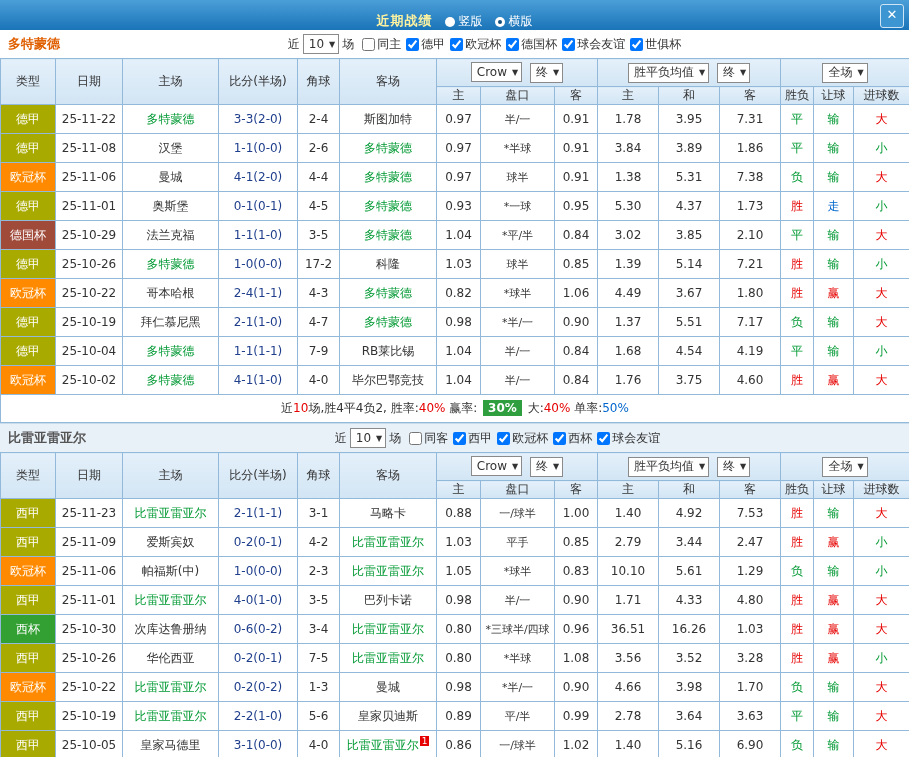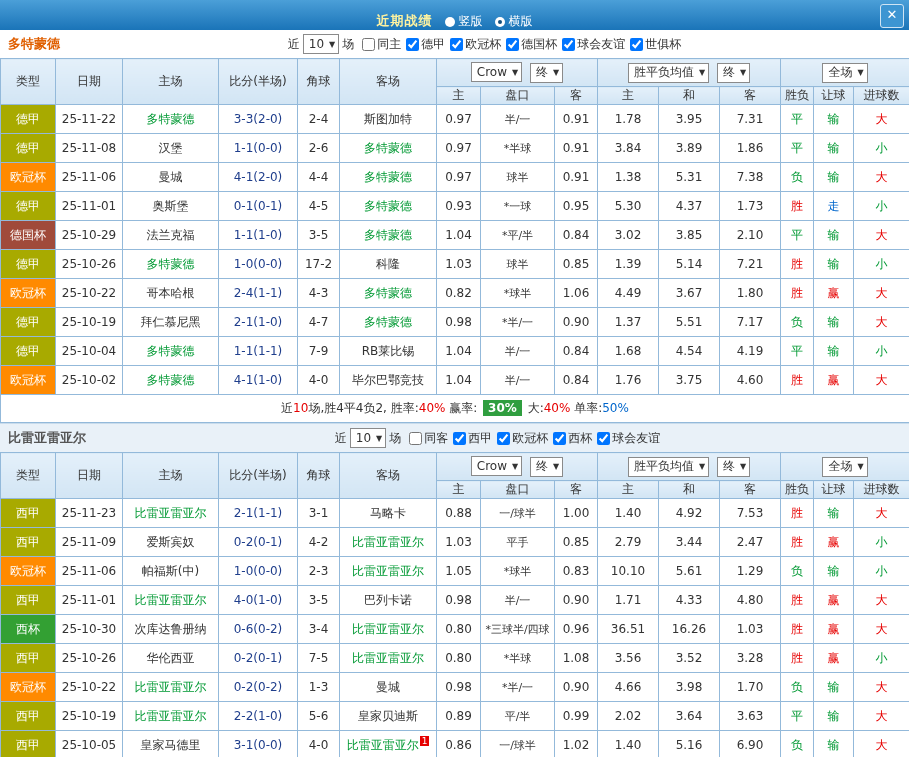--- a/index.html
+++ b/index.html
@@ -564,21 +564,21 @@
         <tr>
           <td class="type" style="background: rgb(168, 170, 0);">西甲</td>
           <td>25-10-19</td>
           <td class="team" style="color: rgb(0, 153, 51);">比雷亚雷亚尔</td>
           <td class="score">2-2(1-0)</td>
           <td>5-6</td>
           <td class="team">皇家贝迪斯</td>
           <td>0.89</td>
           <td class="hcap">平/半</td>
           <td>0.99</td>
-          <td>2.02</td>
+          <td>2.78</td>
           <td>3.64</td>
           <td>3.63</td>
           <td style="color: rgb(0, 153, 51);">平</td>
           <td style="color: rgb(0, 153, 51);">输</td>
           <td style="color: rgb(230, 0, 0);">大</td>
         </tr>
         <tr>
           <td class="type" style="background: rgb(168, 170, 0);">西甲</td>
           <td>25-10-05</td>
           <td class="team">皇家马德里</td>

